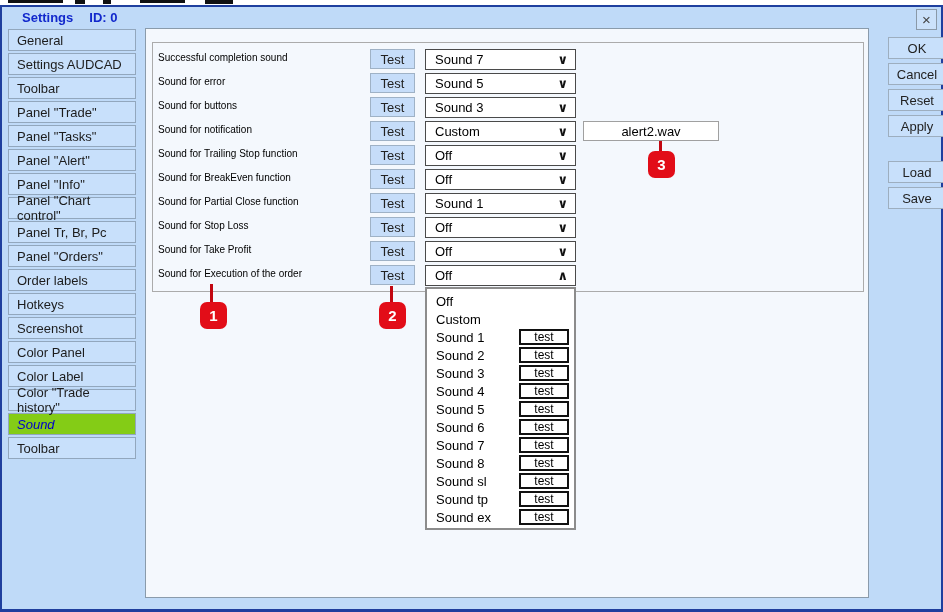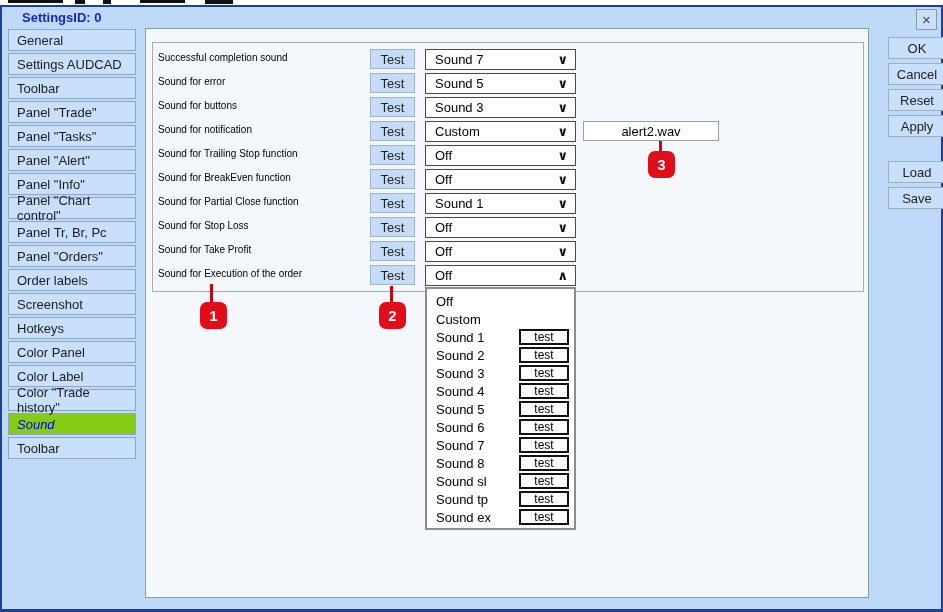--- a/index.html
+++ b/index.html
@@ -9,21 +9,21 @@
     font-family:"Liberation Sans",sans-serif;background:#fff;
   }
   
   .artifact{position:absolute;background:#111;}
   
   #dialog{
     position:absolute;left:0;top:5px;width:943px;height:607px;
     background:#BFDAF8;border:2px solid #1F3F9E;border-bottom-width:3px;
   }
   
-  #titlebar{position:absolute;left:22px;top:10px;display:flex;gap:0;z-index:3;}
+  #titlebar{position:absolute;left:22px;top:10px;display:flex;gap:16px;z-index:3;}
   #titlebar span{font-size:13px;font-weight:bold;color:#1228CC;}
   #close{
     position:absolute;left:916px;top:9px;width:21px;height:21px;z-index:3;
     background:#CBE1FA;border:1px solid #8A99A8;display:flex;align-items:center;justify-content:center;
     font-size:15px;color:#444;cursor:default;padding:0;
   }
   
   #sidebar{position:absolute;left:8px;top:29px;width:152px;z-index:2;}
   .sbtn{
     width:128px;height:22px;margin-bottom:2px;background:#C8E0FB;border:1px solid #92A7BD;
@@ -110,22 +110,22 @@
     <div class="sbtn">Settings AUDCAD</div>
     <div class="sbtn">Toolbar</div>
     <div class="sbtn">Panel "Trade"</div>
     <div class="sbtn">Panel "Tasks"</div>
     <div class="sbtn">Panel "Alert"</div>
     <div class="sbtn">Panel "Info"</div>
     <div class="sbtn">Panel "Chart control"</div>
     <div class="sbtn">Panel Tr, Br, Pc</div>
     <div class="sbtn">Panel "Orders"</div>
     <div class="sbtn">Order labels</div>
+    <div class="sbtn">Hotkeys</div>
     <div class="sbtn">Screenshot</div>
-    <div class="sbtn">Hotkeys</div>
     <div class="sbtn">Color Panel</div>
     <div class="sbtn">Color Label</div>
     <div class="sbtn">Color "Trade history"</div>
     <div class="sbtn sel">Sound</div>
     <div class="sbtn">Toolbar</div>
   </div>
 
   <div id="panel"></div>
   <div id="groupbox"></div>
 

